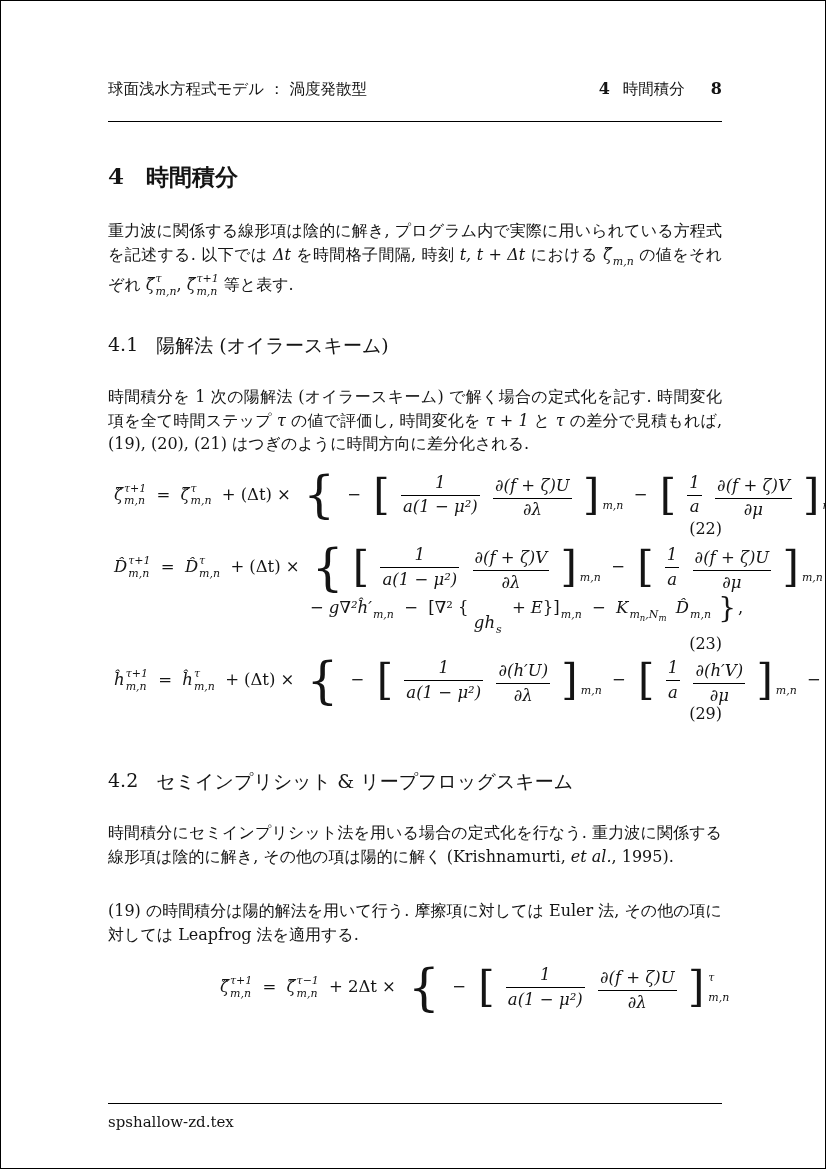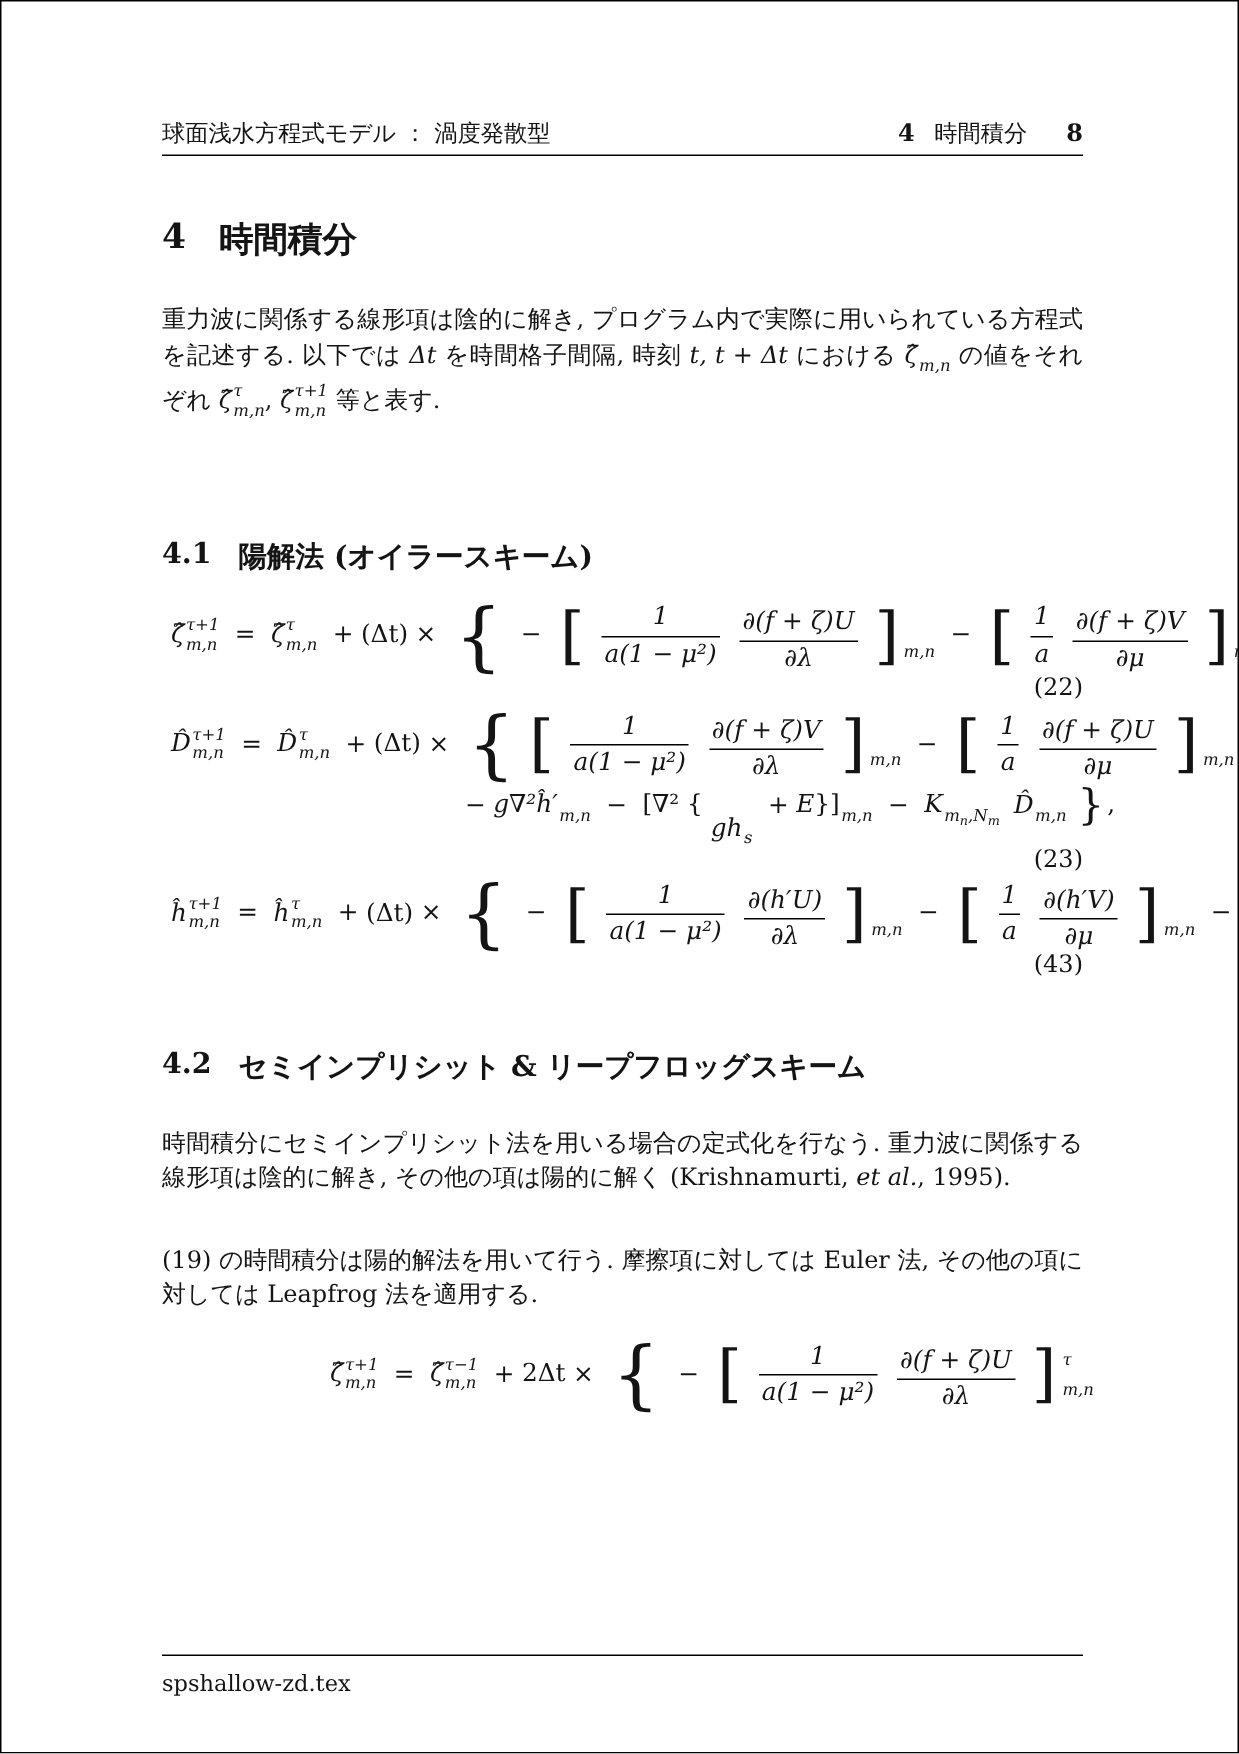--- a/index.html
+++ b/index.html
@@ -7,30 +7,30 @@
   body {
     width:826px; height:1169px; background:#ffffff; color:#141414;
     font-family:"DejaVu Serif","Liberation Serif",serif;
     position:relative; overflow:hidden;
   }
   .page { position:absolute; inset:0; border:1px solid #000; background:#fff; }
   .content { position:absolute; left:107px; width:614px; top:78px; }
 
   
   .pghead { display:flex; justify-content:space-between; align-items:baseline;
-            border-bottom:1.4px solid #000; padding-bottom:3px; font-size:15.5px; }
+            border-bottom:1.4px solid #000; padding-bottom:21px; font-size:15.5px; }
   .pghead .hr { display:flex; align-items:baseline; }
   .pghead .num { font-weight:bold; font-size:16px; }
   .pghead .hsect { margin-left:13px; }
   .pghead .pageno { margin-left:26px; }
 
   
   .sec { margin:40px 0 0; font-size:23px; font-weight:bold; display:flex; }
   .sec .sno { margin-right:22px; }
-  .subsec { margin:78px 0 0; font-size:19px; font-weight:bold; display:flex; }
+  .subsec { margin:35px 0 0; font-size:19px; font-weight:normal; display:flex; }
   .subsec .sno { margin-right:18px; }
 
   
   p.body { margin:26px 0 0; font-size:16px; line-height:23.5px; text-align:justify; }
   .it { font-style:italic; }
   .rm { font-style:normal; }
   .sub { font-size:11px; vertical-align:-5px; margin-left:1px; font-style:italic; }
   .ssub { font-size:8.5px; vertical-align:-3px; }
   .stack { display:inline-flex; flex-direction:column; align-items:flex-start;
            vertical-align:middle; font-size:11px; line-height:1.15; margin-left:1px; font-style:italic; }
@@ -96,20 +96,21 @@
           </span></span><span>, </span><span><span class="it">ζ̂</span><span class="stack">
             <span>τ+1</span>
             <span>m,n</span>
           </span></span><span> 等と表す.</span></p>
 
   <div class="subsec">
     <span class="sno">4.1</span>
     <span>陽解法 (オイラースキーム)</span>
   </div>
 
+  <p class="body"><span>時間積分を 1 次の陽解法 (オイラースキーム) で解く場合の定式化を記す. 時間変化項を全て時間ステップ </span><span class="it">τ</span><span> の値で評価し, 時間変化を </span><span class="it">τ + 1</span><span> と </span><span class="it">τ</span><span> の差分で見積もれば, (19), (20), (21) はつぎのように時間方向に差分化される.</span></p>
 
   <div class="eq">
     <div class="eqline">
       <span class="it">ζ̂</span><span class="stack">
             <span>τ+1</span>
             <span>m,n</span>
           </span>
       <span class="o">=</span>
       <span class="it">ζ̂</span><span class="stack">
             <span>τ</span>
@@ -282,21 +283,21 @@
             <span class="fence brack">]</span>
             <span class="bsub">m,n</span>
           </span>
       <span class="o">−</span>
       
       
       
       
       
     </div>
-    <div class="eqnumline"><span>(43)</span></div>
+    <div class="eqnumline"><span>(29)</span></div>
   </div>
 
   <div class="subsec" style="margin-top:46px">
     <span class="sno">4.2</span>
     <span>セミインプリシット &amp; リープフロッグスキーム</span>
   </div>
 
   <p class="body"><span>時間積分にセミインプリシット法を用いる場合の定式化を行なう. 重力波に関係する線形項は陰的に解き, その他の項は陽的に解く (Krishnamurti, </span><span class="it">et al.</span><span>, 1995).</span></p>
 
   <p class="body" style="margin-top:31px">(19) の時間積分は陽的解法を用いて行う. 摩擦項に対しては Euler 法, その他の項に対しては Leapfrog 法を適用する.</p>

